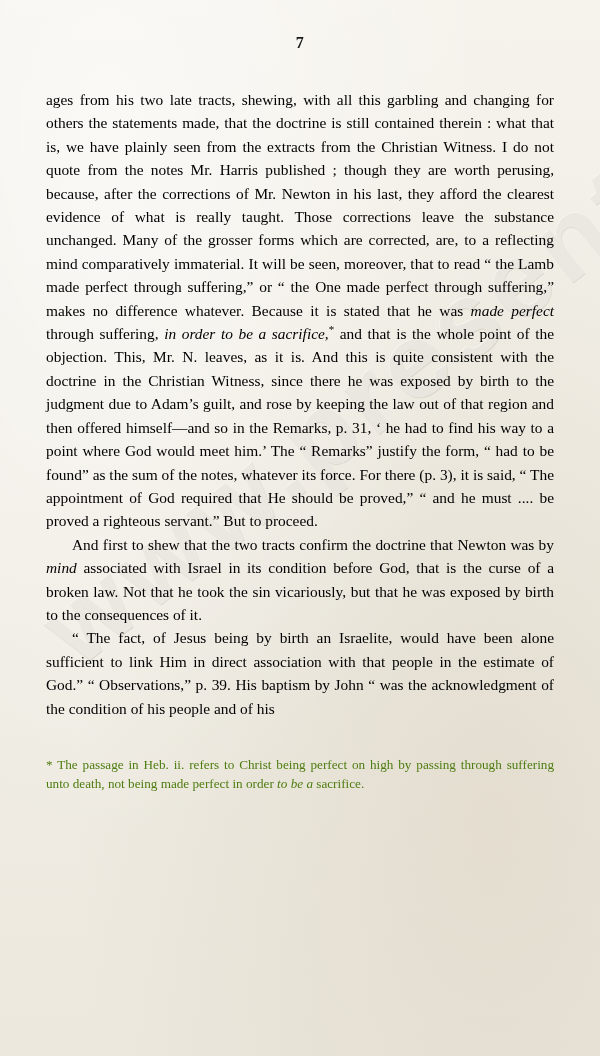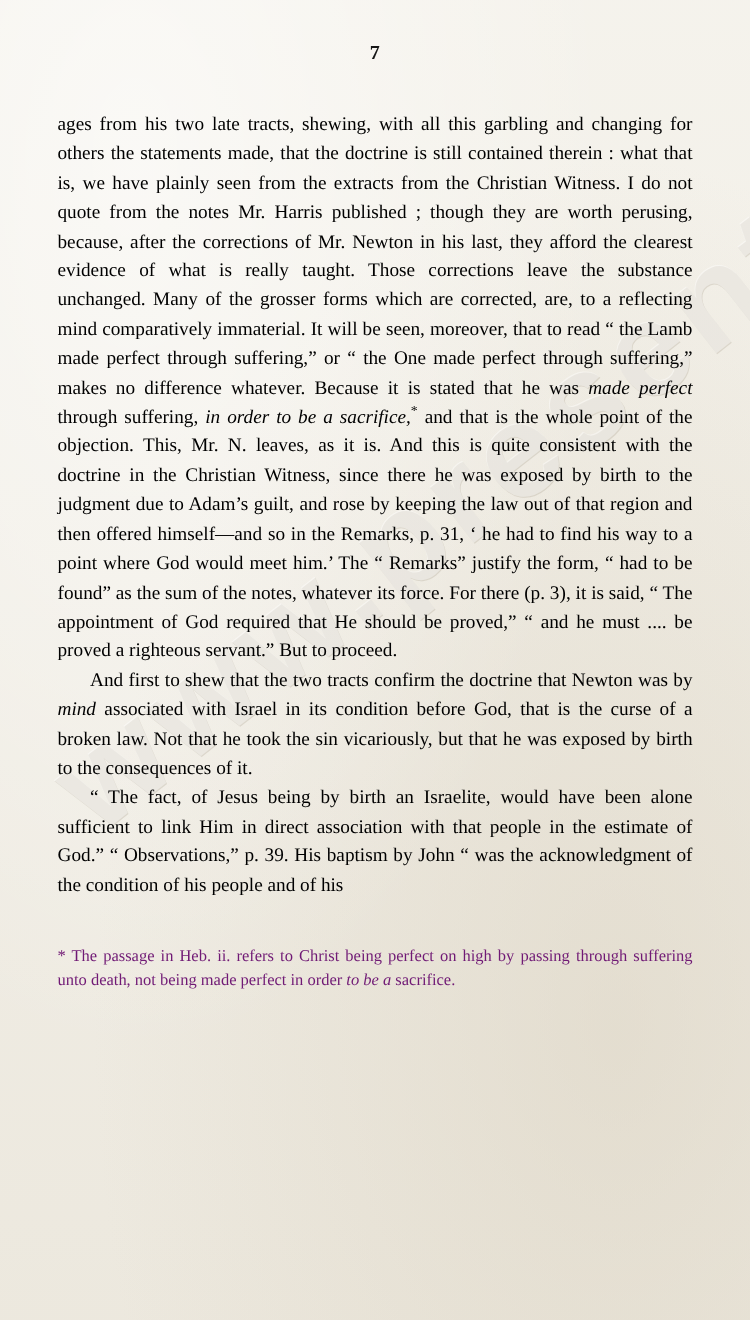--- a/index.html
+++ b/index.html
@@ -97,21 +97,21 @@
     margin: 16px 0 9px 0;
     border: 0;
     border-top: 1px solid #8c8madd;
     border-top-color: #8d8a80;
     width: 100%;
   }
   .footnote {
     font-size: 13.2px;
     line-height: 19.4px;
     text-align: justify;
-    color: #701a75;
+    color: #4d7c0f;
   }
   .spacer-bottom {
     height: 10px;
   }
 </style>
 </head>
 <body>
 
 <div class="page">
 

